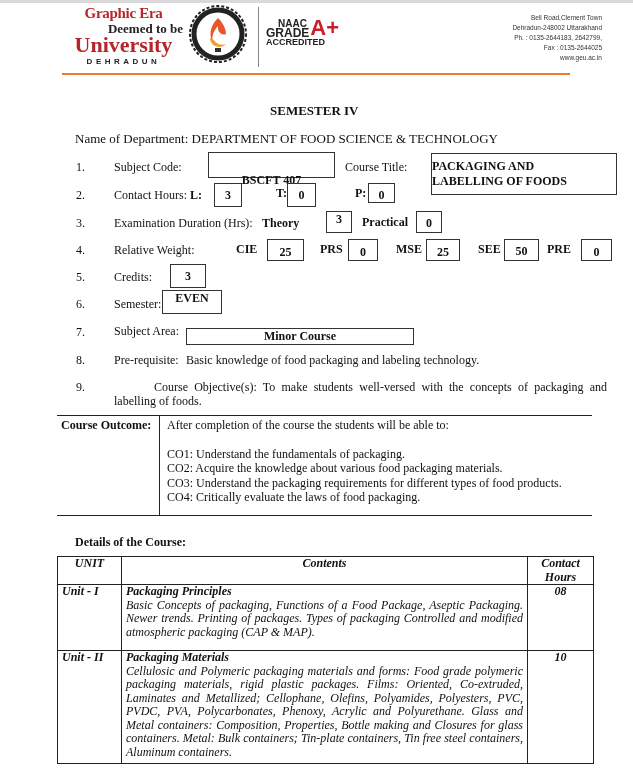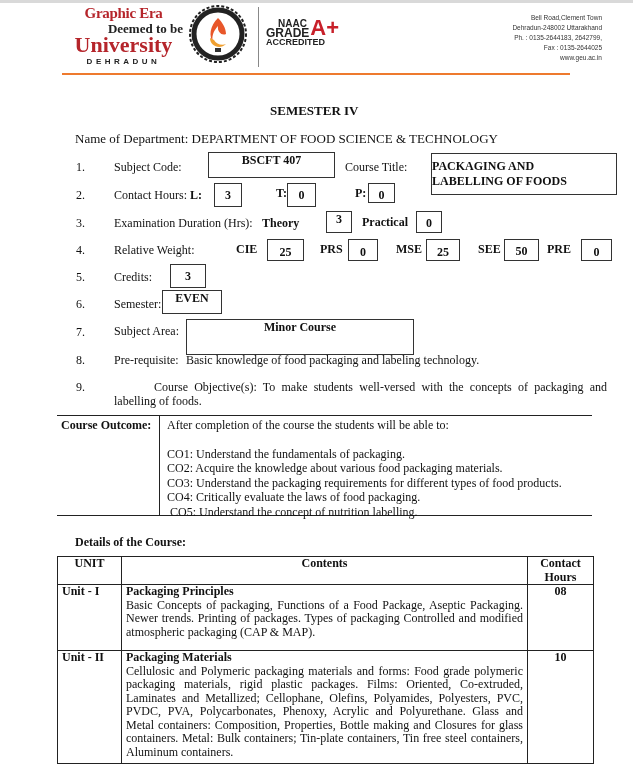--- a/index.html
+++ b/index.html
@@ -29,21 +29,21 @@
     .b { font-weight: bold; }
     .box { position: absolute; border: 1px solid #333; text-align: center; font-weight: bold; font-size: 12px; box-sizing: border-box; display: flex; align-items: flex-start; justify-content: center; }
     .num { position: absolute; left: 76px; font-size: 12px; }
 
     .outcome { position: absolute; left: 57px; top: 415px; width: 535px; height: 101px; border-top: 1.5px solid #222; border-bottom: 1.5px solid #222; box-sizing: border-box; }
     .outcome .vline { position: absolute; left: 102px; top: 0; bottom: 0; width: 1px; background: #222; }
     .outcome .lbl { position: absolute; left: 4px; top: 2px; font-weight: bold; font-size: 12px; }
     .outcome .body { position: absolute; left: 110px; top: 2px; font-size: 12px; line-height: 14.5px; }
     .outcome .intro { margin-bottom: 14px; }
 
-    table.course { position: absolute; left: 57px; top: 556px; width: 537px; border-collapse: collapse; font-size: 12px; }
+    table.course { position: absolute; left: 57px; top: 556px; width: 537px; border-collapse: collapse; font-size: 12px; font-style: italic; }
     table.course th, table.course td { border: 1px solid #222; vertical-align: top; padding: 0 4px; line-height: 13.5px; }
     table.course tr:first-child th { border-top: 1.5px solid #222; }
     table.course tr:last-child td { border-bottom: 1.5px solid #222; }
     table.course th { font-weight: bold; }
     table.course td.unit { font-weight: bold; text-align: left; width: 55px; }
     table.course td.hrs { font-weight: bold; text-align: center; width: 57px; }
     table.course td.content { text-align: justify; }
     .ctitle { font-weight: bold; display: block; }
   </style>
 </head>
@@ -89,21 +89,21 @@
 
 <div class="t b" style="left:270px; top:103px; font-size:13px;">SEMESTER IV</div>
 
 <div class="t" style="left:75px; top:131px; font-size:13px;">
   <span>Name of Department:</span>
   <span>DEPARTMENT OF FOOD SCIENCE &amp; TECHNOLOGY</span>
 </div>
 
 <div class="num" style="top:160px;">1.</div>
 <div class="t" style="left:114px; top:160px;">Subject Code:</div>
-<div class="box" style="left:208px; top:152px; width:127px; height:26px; align-items:flex-start; padding-top:0;">BSCFT 407</div>
+<div class="box" style="left:208px; top:152px; width:127px; height:26px; align-items:flex-start; padding-top:20px;">BSCFT 407</div>
 <div class="t" style="left:345px; top:160px;">Course Title:</div>
 <div class="box" style="left:431px; top:153px; width:186px; height:42px; flex-direction:column; border-width:1.5px; line-height:15px;">
   <span>PACKAGING AND</span>
   <span>LABELLING OF FOODS</span>
 </div>
 
 <div class="num" style="top:188px;">2.</div>
 <div class="t" style="left:114px; top:188px;">
   <span>Contact Hours:</span>
   <span class="b">L:</span>
@@ -137,40 +137,39 @@
 <div class="num" style="top:270px;">5.</div>
 <div class="t" style="left:114px; top:270px;">Credits:</div>
 <div class="box" style="left:170px; top:264px; width:36px; height:24px; padding-top:4px;">3</div>
 
 <div class="num" style="top:297px;">6.</div>
 <div class="t" style="left:114px; top:297px;">Semester:</div>
 <div class="box" style="left:162px; top:290px; width:60px; height:24px;">EVEN</div>
 
 <div class="num" style="top:325px;">7.</div>
 <div class="t" style="left:114px; top:324px;">Subject Area:</div>
-<div class="box" style="left:186px; top:319px; width:228px; height:36px; border-width:1.5px;">Minor Course</div>
+<div class="box" style="left:186px; top:328px; width:228px; height:17px; border-width:1.5px;">Minor Course</div>
 
 <div class="num" style="top:353px;">8.</div>
 <div class="t" style="left:114px; top:353px;">Pre-requisite:</div>
 <div class="t" style="left:186px; top:353px;">Basic knowledge of food packaging and labeling technology.</div>
 
 <div class="num" style="top:380px;">9.</div>
 <div class="t" style="left:114px; top:380px; word-spacing:3.2px;margin-left:40px;">Course Objective(s): To make students well-versed with the concepts of packaging and</div>
 <div class="t" style="left:114px; top:394px;">labelling of foods.</div>
 
 <div class="outcome">
   <div class="vline"></div>
   <div class="lbl">Course Outcome:</div>
   <div class="body">
     <div class="intro">After completion of the course the students will be able to:</div>
     <div>CO1:  Understand the fundamentals of packaging.</div>
     <div>CO2:  Acquire the knowledge about various food packaging materials.</div>
     <div>CO3: Understand the packaging requirements for different types of food products.</div>
     <div>CO4:  Critically evaluate the laws of food packaging.</div>
-    <div style="white-space:pre;"> CO5: Understand the concept of nutrition labelling.</div>
   </div>
 </div>
 
 <div class="t b" style="left:75px; top:535px;">Details of the Course:</div>
 
 <table class="course">
   <tbody>
       <tr>
     <th style="width:55px;">UNIT</th>
     <th>Contents</th>

